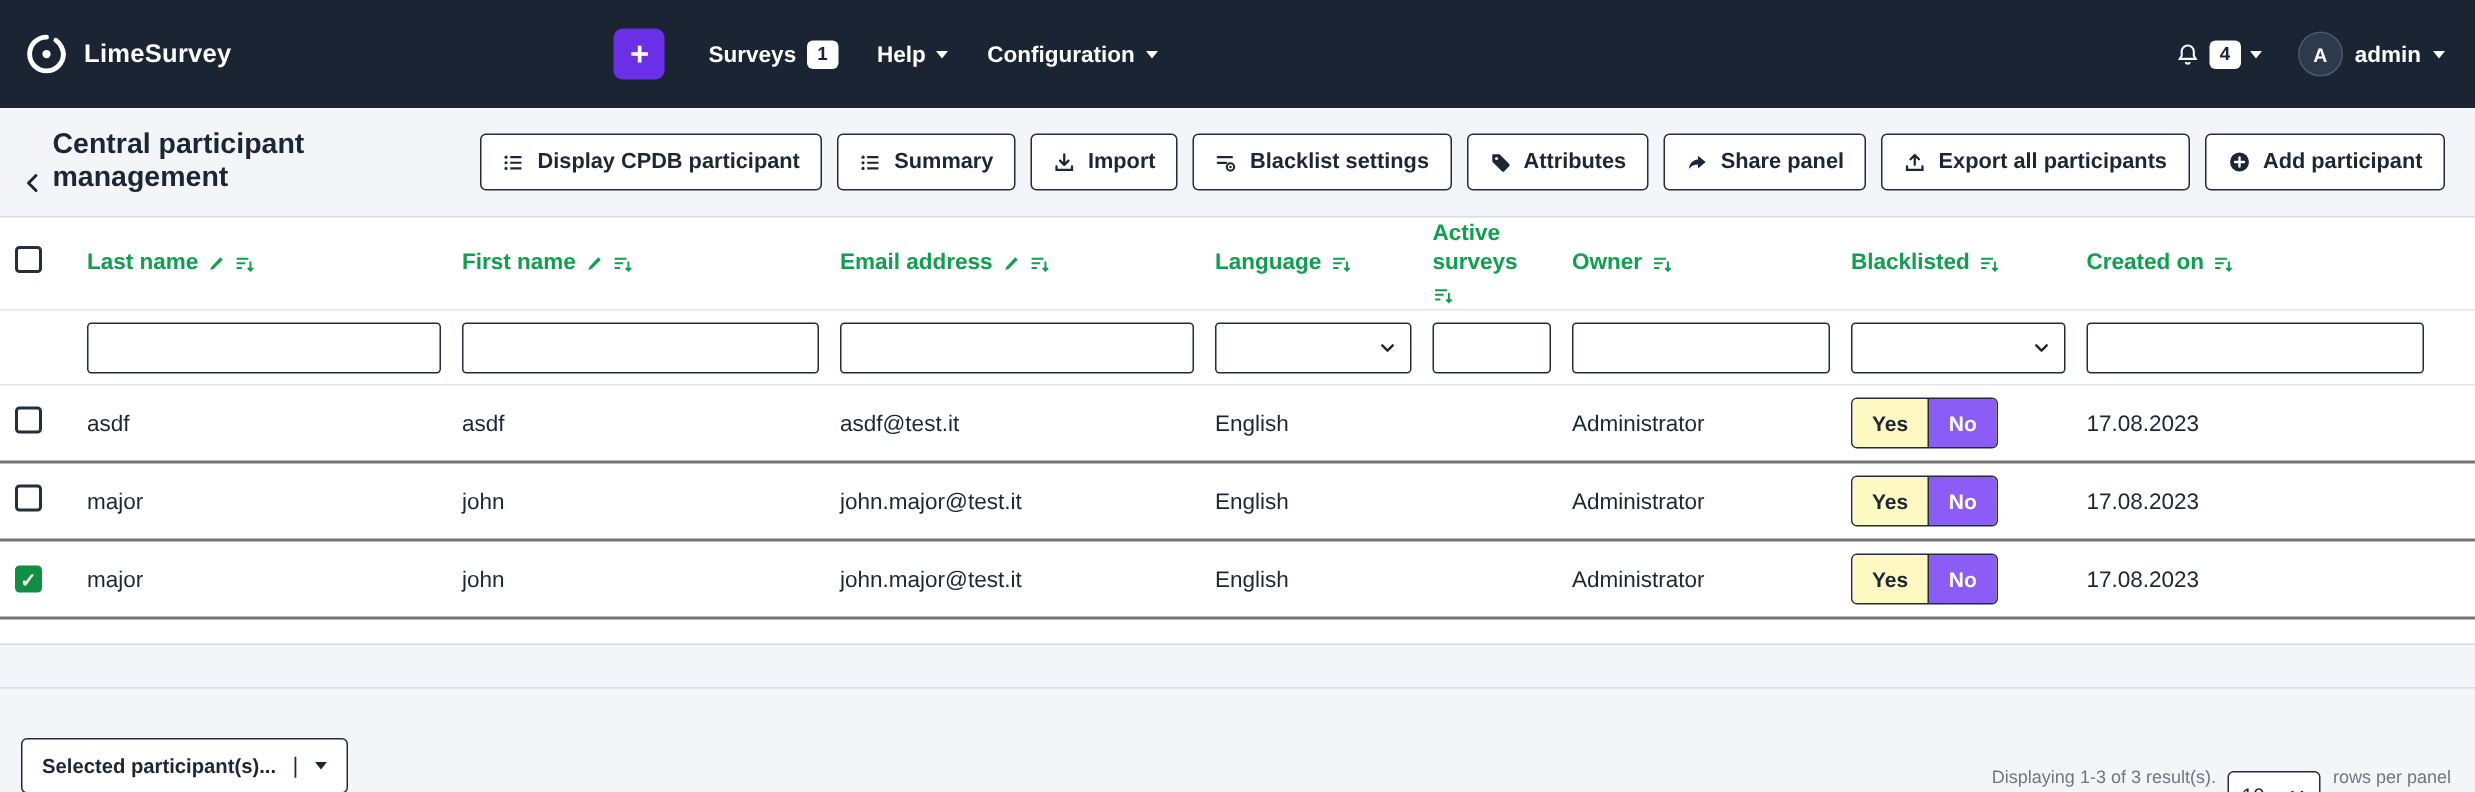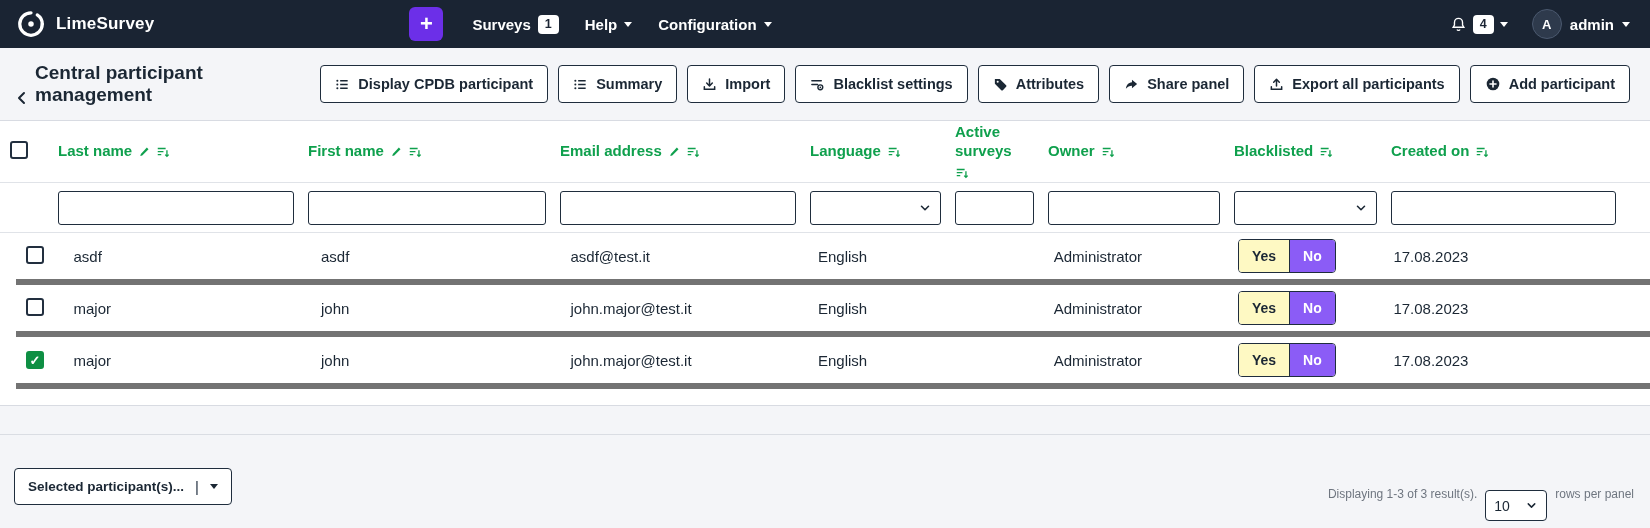--- a/index.html
+++ b/index.html
@@ -4,21 +4,21 @@
 <style>
   * { box-sizing: border-box; margin: 0; padding: 0; }
   html,body { width:1650px; height:528px; }
   body {
     font-family: "Liberation Sans", sans-serif;
     background:#f4f5f8; color:#1b2734; overflow:hidden;
   }
   .page { display:flex; flex-direction:column; height:528px; }
 
   
-  .navbar { height:48px; background:#1a2433; color:#fff; display:flex;
+  .navbar { height:72px; background:#1a2433; color:#fff; display:flex;
     align-items:center; justify-content:space-between; padding:0 20px 0 16px; flex:0 0 auto; }
   .nav-left { display:flex; align-items:center; }
   .brand { display:flex; align-items:center; gap:10px; margin-right:255px; cursor:pointer; }
   .brand-text { font-size:17px; font-weight:700; letter-spacing:.2px; }
   .add-btn { width:34px; height:34px; border:none; border-radius:6px; background:#6c2fe8;
     color:#fff; font-size:22px; font-weight:600; display:flex; align-items:center;
     justify-content:center; cursor:pointer; margin-right:16px; font-family:inherit; line-height:1; }
   .nav-item { display:flex; align-items:center; gap:7px; padding:8px 13px; font-size:15px;
     font-weight:600; cursor:pointer; white-space:nowrap; }
   .nav-badge { background:#fff; color:#1a2433; border-radius:4px; font-size:12.5px;
@@ -53,21 +53,21 @@
   .th { color:#0fa04d; font-weight:700; font-size:15px; display:flex; align-items:center;
     gap:6px; flex-wrap:wrap; line-height:1.25; }
   .th svg { flex:0 0 auto; }
   .sort-btn { display:inline-flex; cursor:pointer; color:#0fa04d; }
   .tfilter { height:50px; border-bottom:1px solid #e0e3e8; }
   .filter-input { width:100%; height:34px; border:1px solid #1f2d3d; border-radius:3px;
     padding:0 8px; font-size:14px; font-family:inherit; background:#fff; color:#1b2734; }
   .select-box { width:100%; height:34px; border:1px solid #1f2d3d; border-radius:3px;
     background:#fff; display:flex; align-items:center; justify-content:flex-end;
     padding:0 8px; cursor:pointer; }
-  .tdata { height:52px; border-bottom:6px solid #737373; font-size:15px;margin-left:16px; }
+  .tdata { height:52px; border-bottom:2px solid #737373; font-size:15px; }
   .tempty { height:16px; }
   .cb { width:18px; height:18px; border:2px solid #222f3f; border-radius:3px; background:#fff;
     display:inline-flex; align-items:center; justify-content:center; cursor:pointer; }
   .cb[data-checked="true"] { background:#0e8f43; border-color:#0e8f43; }
   .cb[data-checked="true"]::after { content:"✓"; color:#fff; font-size:13px; font-weight:700; line-height:1; }
   .toggle { display:inline-flex; border:1px solid #1f2d3d; border-radius:4px; overflow:hidden; }
   .toggle .seg { padding:8px 13px; font-size:14px; font-weight:700; cursor:pointer; line-height:1.2; }
   .toggle .yes { background:#fef9c3; color:#1b2734; border-right:1px solid #1f2d3d; }
   .toggle .no  { background:#8b5cf6; color:#fff; }
 

